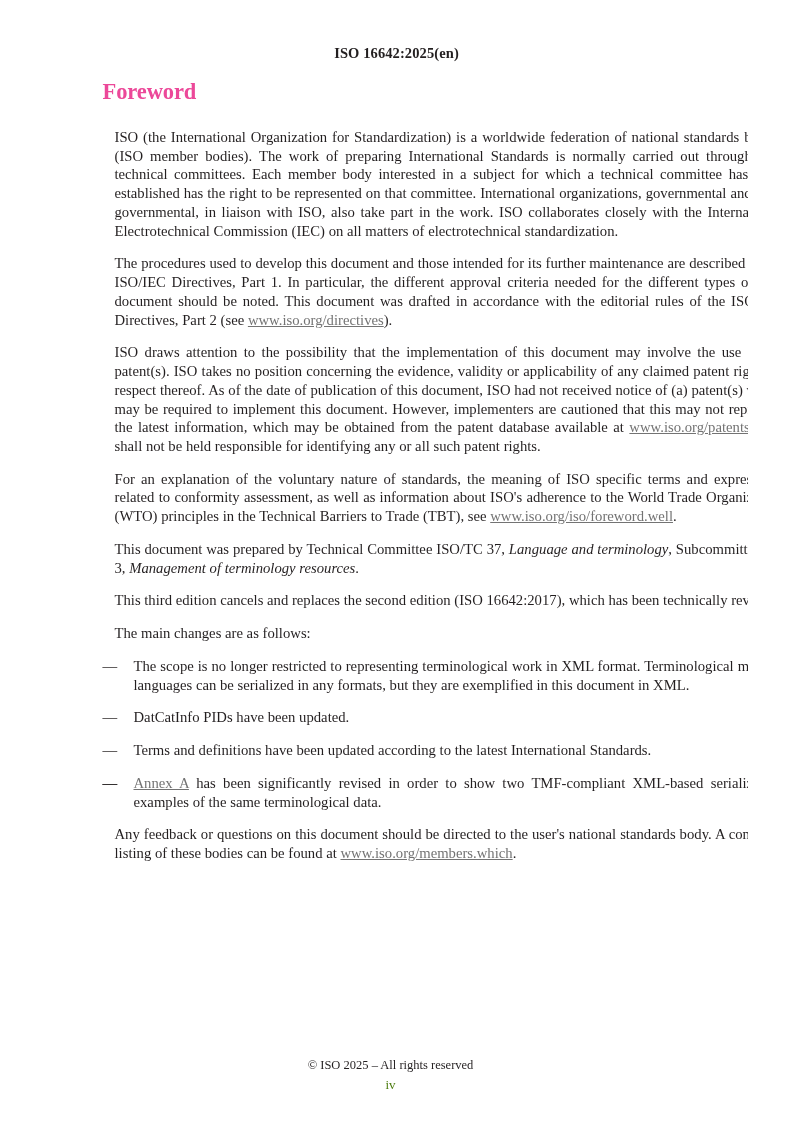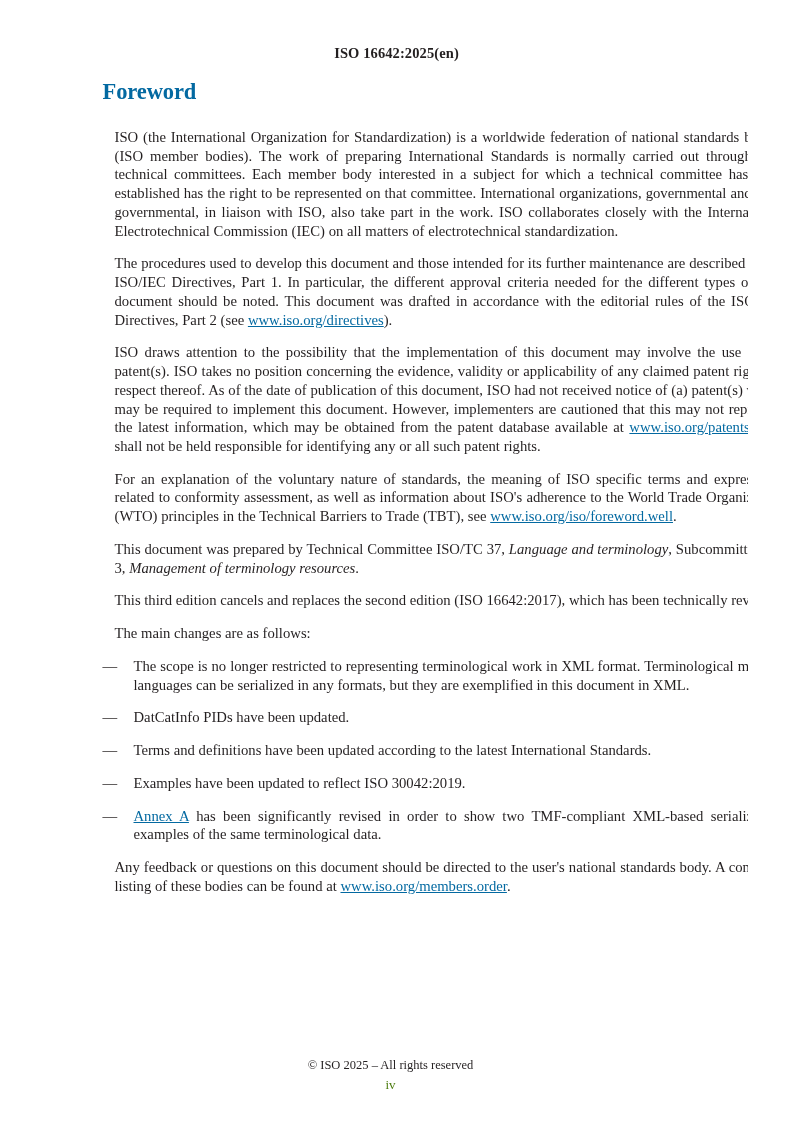--- a/index.html
+++ b/index.html
@@ -37,34 +37,34 @@
     top: 78px;
     width: 680px;
   }
   h1.clause-title {
     font-size: 22.5px;
     font-weight: bold;
     margin: 0 0 23px 0;
     padding: 0;
     line-height: 1.2;
     letter-spacing: -0.1px;
-    color: #0369a1;
+    color: #ec4899;
   }
   p.para {
     font-size: 14.7px;
     line-height: 1.275;
     margin: 0 0 14px 12px;
     text-align: justify;
     text-justify: inter-word;
     color: #231f20;
     hyphens: none;
   }
   p.para:last-child { margin-bottom: 0; }
   a.doclink {
-    color: #0369a1;
+    color: #737373;
     text-decoration: underline;
     text-underline-offset: 1px;
   }
   em.ital { font-style: italic; }
 
   ul.change-list {
     list-style: none;
     margin: 0;
     padding: 0;
   }
@@ -133,28 +133,28 @@
       <li>
         <span class="dash">—</span><span>The scope is no longer restricted to representing terminological work in XML format. Terminological markup languages can be serialized in any formats, but they are exemplified in this document in XML.</span>
       </li>
       <li>
         <span class="dash">—</span><span>DatCatInfo PIDs have been updated.</span>
       </li>
       <li>
         <span class="dash">—</span><span>Terms and definitions have been updated according to the latest International Standards.</span>
       </li>
       <li>
-        <span class="dash">—</span><span>Examples have been updated to reflect ISO 30042:2019.</span>
+        <span class="dash">—</span>
       </li>
       <li>
         <span class="dash">—</span><a class="doclink" href="#">Annex A</a><span> has been significantly revised in order to show two TMF-compliant XML-based serialization examples of the same terminological data.</span>
       </li>
     </ul>
 
-    <p class="para"><span>Any feedback or questions on this document should be directed to the user's national standards body. A complete listing of these bodies can be found at </span><a class="doclink" href="#">www.iso.org/members.order</a><span>.</span></p>
+    <p class="para"><span>Any feedback or questions on this document should be directed to the user's national standards body. A complete listing of these bodies can be found at </span><a class="doclink" href="#">www.iso.org/members.which</a><span>.</span></p>
 
   </div>
 
   <div class="footer">
     <div class="copyright">© ISO 2025 – All rights reserved</div>
     <div class="pagenum">iv</div>
   </div>
 
 </div>
 

